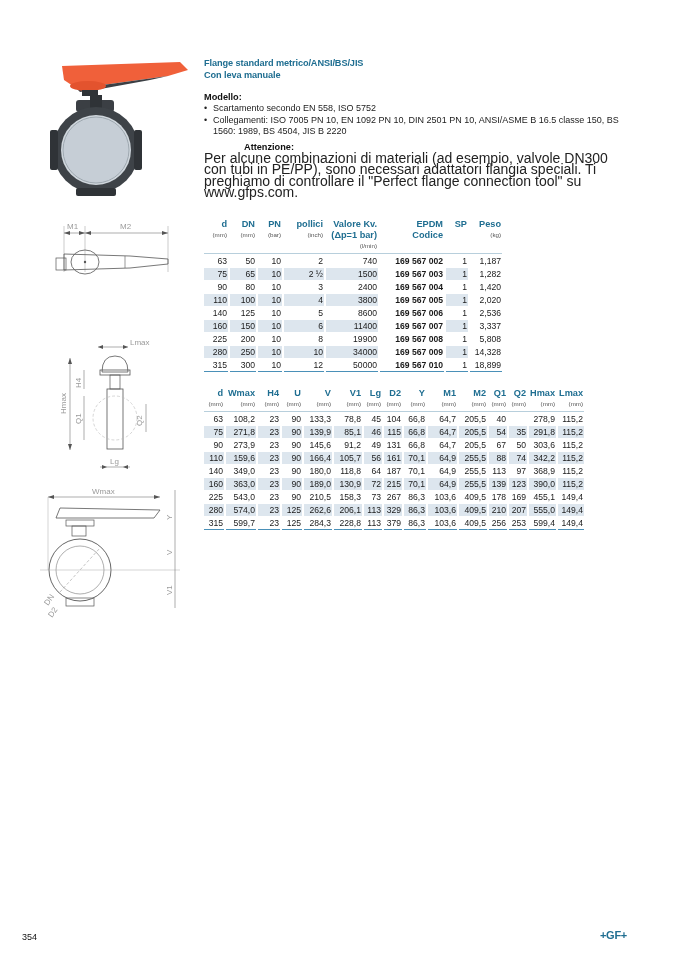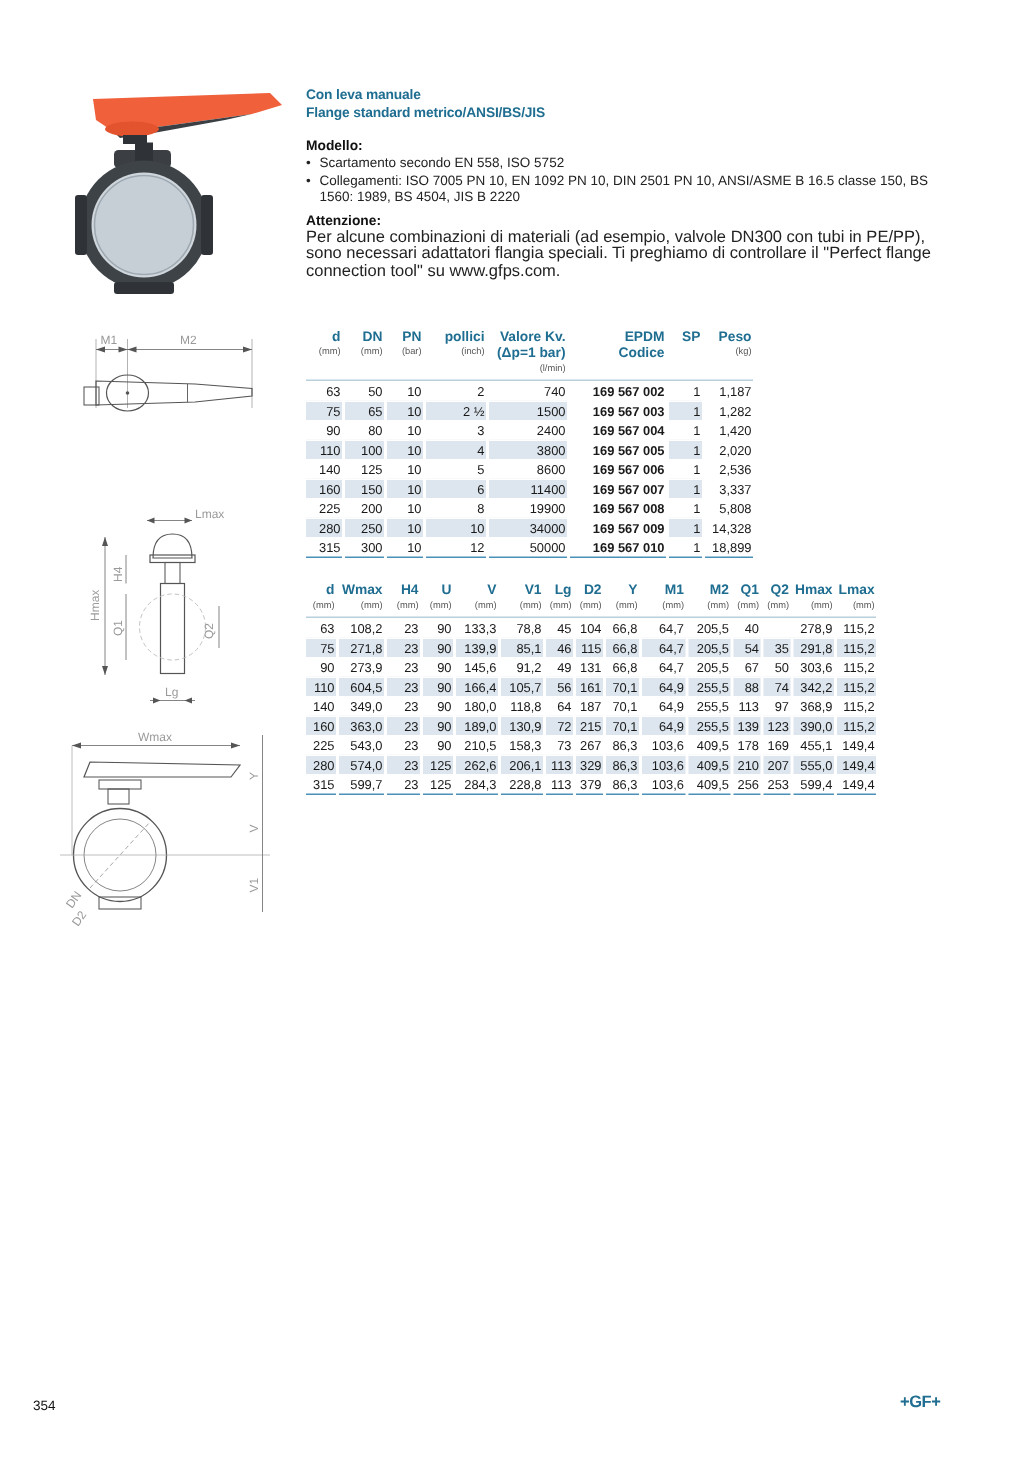--- a/index.html
+++ b/index.html
@@ -3,25 +3,25 @@
 <meta charset="utf-8">
 <style>
   html, body { margin:0; padding:0; background:#ffffff; }
   body { width:690px; height:971px; position:relative; overflow:hidden;
          font-family:"DejaVu Sans Condensed","DejaVu Sans", sans-serif; color:#1a1a1a; }
   .page { position:absolute; left:0; top:0; width:690px; height:971px; }
 
   .title-block { position:absolute; left:204px; top:57px; width:430px; }
   .title-line { font-family:"Liberation Sans", sans-serif; font-weight:bold; font-size:9.2px; color:#1f6e91; line-height:12px; letter-spacing:-0.1px; }
   .section-head { font-family:"Liberation Sans", sans-serif; font-weight:bold; font-size:9.2px; line-height:12px; margin-top:10px; color:#111; }
-  .section-head.small-top { margin-top:3px; }
+  .section-head.small-top { margin-top:3px;margin-left:40px; }
   .bullets { margin:0; padding:0; list-style:none; }
   .bullets li { font-family:"Liberation Sans", sans-serif; font-size:9px; line-height:11.5px; position:relative; padding-left:9px; color:#222; }
   .bullets li .dot { position:absolute; left:0; top:0; }
-  .para { font-family:"Liberation Sans", sans-serif; font-size:11px; line-height:11.5px; color:#222; }
+  .para { font-family:"Liberation Sans", sans-serif; font-size:14px; line-height:11.5px; color:#222; }
 
   table.spec { position:absolute; border-collapse:separate; border-spacing:2px 0; font-family:"Liberation Sans", sans-serif; }
   table.spec th { text-align:right; vertical-align:top; padding:0 1px; font-weight:bold; color:#1f6e91; font-size:9.2px; line-height:10.5px; }
   table.spec th .unit { display:block; font-weight:normal; font-size:6.2px; color:#555; line-height:9px; }
   table.spec th .unit2 { display:block; font-weight:normal; font-size:6.2px; color:#555; line-height:9px; padding-top:1px; }
   table.spec thead tr.sep td { height:3px; padding:0; border-bottom:1.5px solid #b8cfdc; }
   table.spec td { text-align:right; font-size:8.6px; padding:0 1px; height:12px; line-height:12px; color:#1a1a1a; white-space:nowrap; }
   table.spec tbody tr.alt td { background:#dde6ee; }
   table.spec tbody tr td { border-top:1px solid #ffffff; }
   table.spec tbody tr:last-child td { border-bottom:1.5px solid #4a90b8;text-align:right; }
@@ -118,22 +118,22 @@
     <line x1="10" y1="90" x2="150" y2="90" stroke="#aaa" stroke-width="0.5"></line>
     <line x1="145" y1="10" x2="145" y2="128" stroke="#777" stroke-width="0.6"></line>
     <text class="dimtxt" x="0" y="0" font-size="8" transform="translate(142,40) rotate(-90)">Y</text>
     <text class="dimtxt" x="0" y="0" font-size="8" transform="translate(142,75) rotate(-90)">V</text>
     <text class="dimtxt" x="0" y="0" font-size="8" transform="translate(142,115) rotate(-90)">V1</text>
     <text class="dimtxt" x="0" y="0" font-size="8" transform="translate(18,126) rotate(-55)">DN</text>
     <text class="dimtxt" x="0" y="0" font-size="8" transform="translate(22,138) rotate(-55)">D2</text>
   </svg>
 
   <div class="title-block">
+    <div class="title-line">Flange standard metrico/ANSI/BS/JIS</div>
     <div class="title-line">Con leva manuale</div>
-    <div class="title-line">Flange standard metrico/ANSI/BS/JIS</div>
     <div class="section-head">Modello:</div>
     <ul class="bullets">
       <li><span class="dot">•</span><span>Scartamento secondo EN 558, ISO 5752</span></li>
       <li><span class="dot">•</span><span>Collegamenti: ISO 7005 PN 10, EN 1092 PN 10, DIN 2501 PN 10, ANSI/ASME B 16.5 classe 150, BS 1560: 1989, BS 4504, JIS B 2220</span></li>
     </ul>
     <div class="section-head small-top">Attenzione:</div>
     <div class="para">Per alcune combinazioni di materiali (ad esempio, valvole DN300 con tubi in PE/PP), sono necessari adattatori flangia speciali. Ti preghiamo di controllare il "Perfect flange connection tool" su www.gfps.com.</div>
   </div>
 
   <table class="spec" id="t1">
@@ -316,21 +316,21 @@
           <td>66,8</td>
           <td>64,7</td>
           <td>205,5</td>
           <td>67</td>
           <td>50</td>
           <td>303,6</td>
           <td>115,2</td>
         </tr>
         <tr class="alt">
           <td>110</td>
-          <td>604,5</td>
+          <td>159,6</td>
           <td>23</td>
           <td>90</td>
           <td>166,4</td>
           <td>105,7</td>
           <td>56</td>
           <td>161</td>
           <td>70,1</td>
           <td>64,9</td>
           <td>255,5</td>
           <td>88</td>

